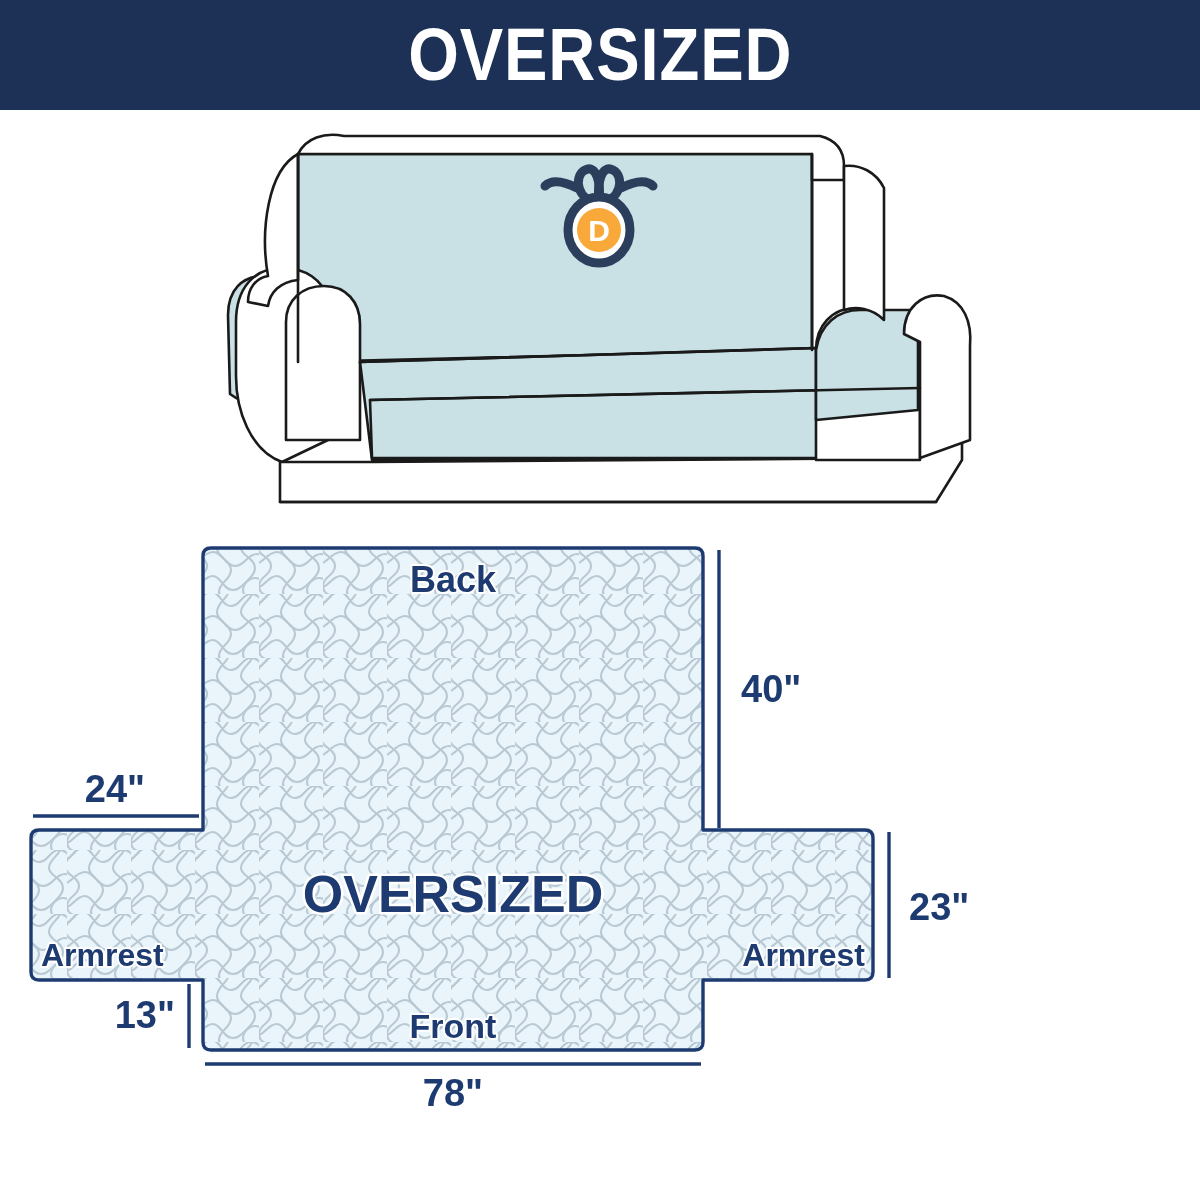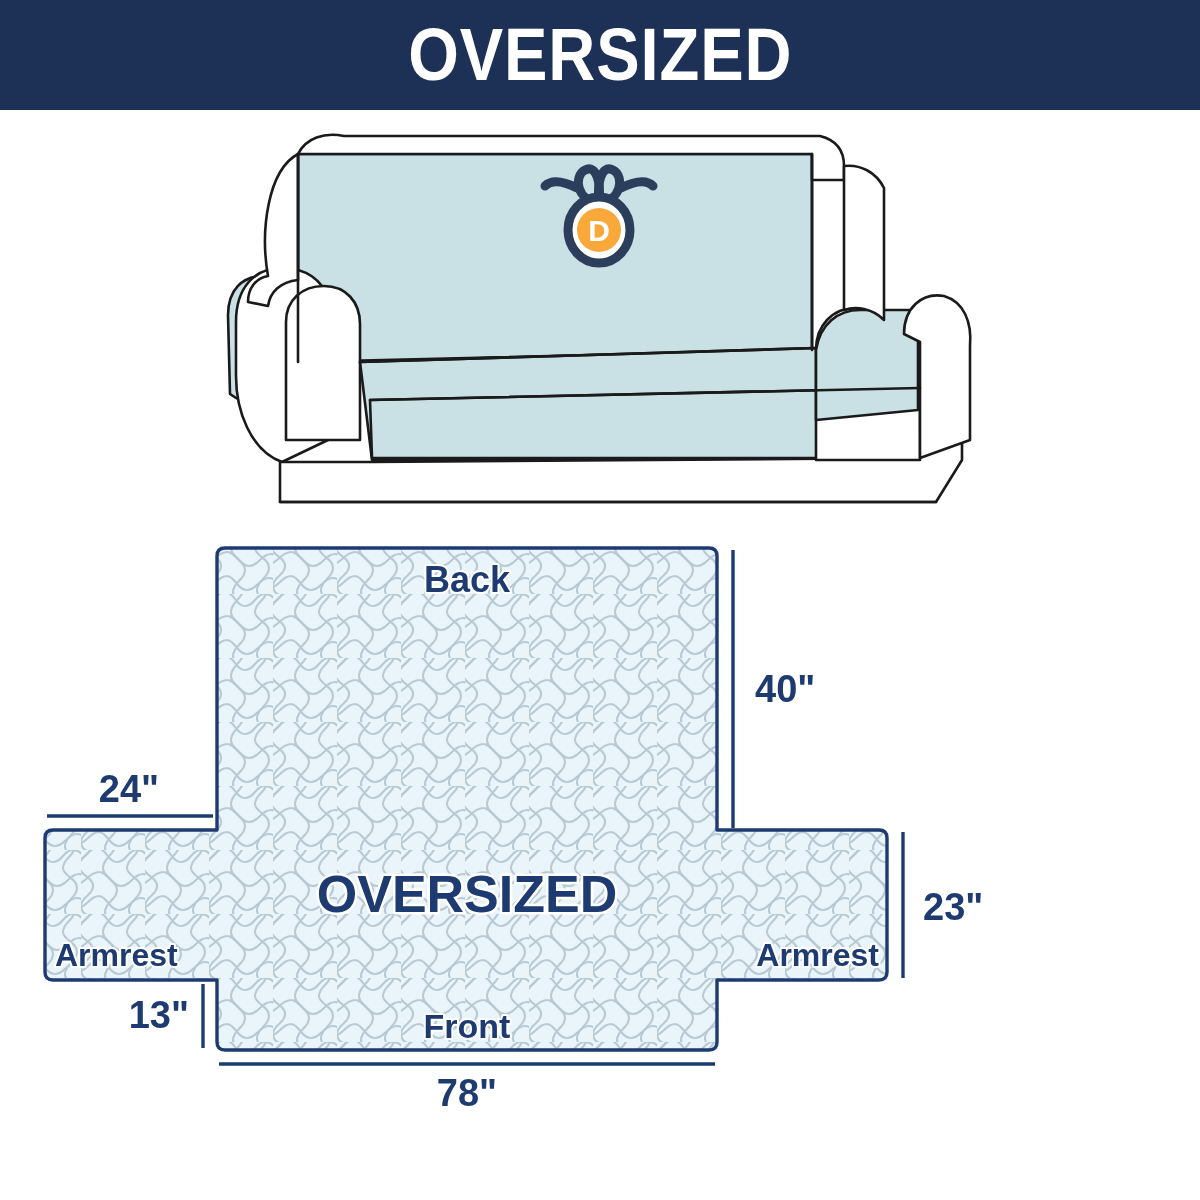--- a/index.html
+++ b/index.html
@@ -41,21 +41,21 @@
     position: absolute;
     left: 0; top: 110px;
     width: 1200px;
     height: 420px;
   }
   #sofa-svg { display: block; margin: 0 auto; }
 
   
   #layout-area {
     position: absolute;
-    left: 16px; top: 530px;
+    left: 2px; top: 530px;
     width: 1001px;
     height: 670px;
   }
   #layout-svg { display: block; margin: 0 auto; }
 
   .dim-text {
     font-family: "Liberation Sans", sans-serif;
     font-weight: bold;
     fill: #1d3b70;
   }

